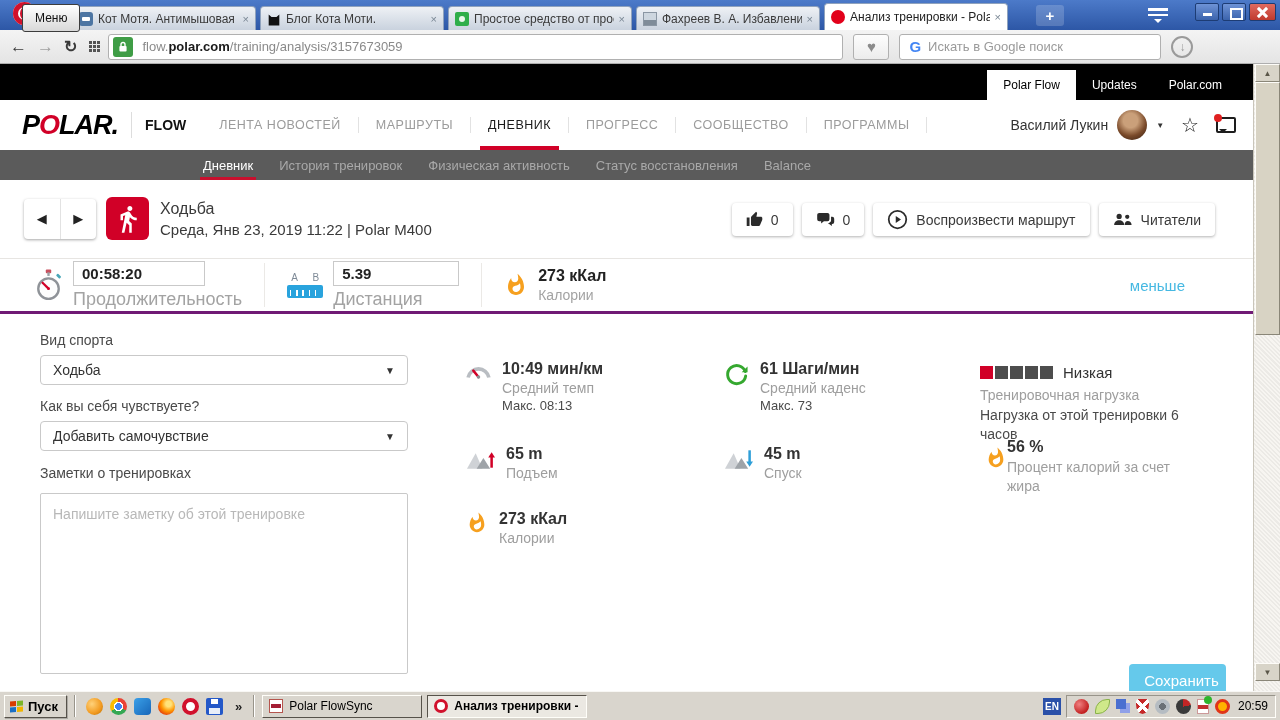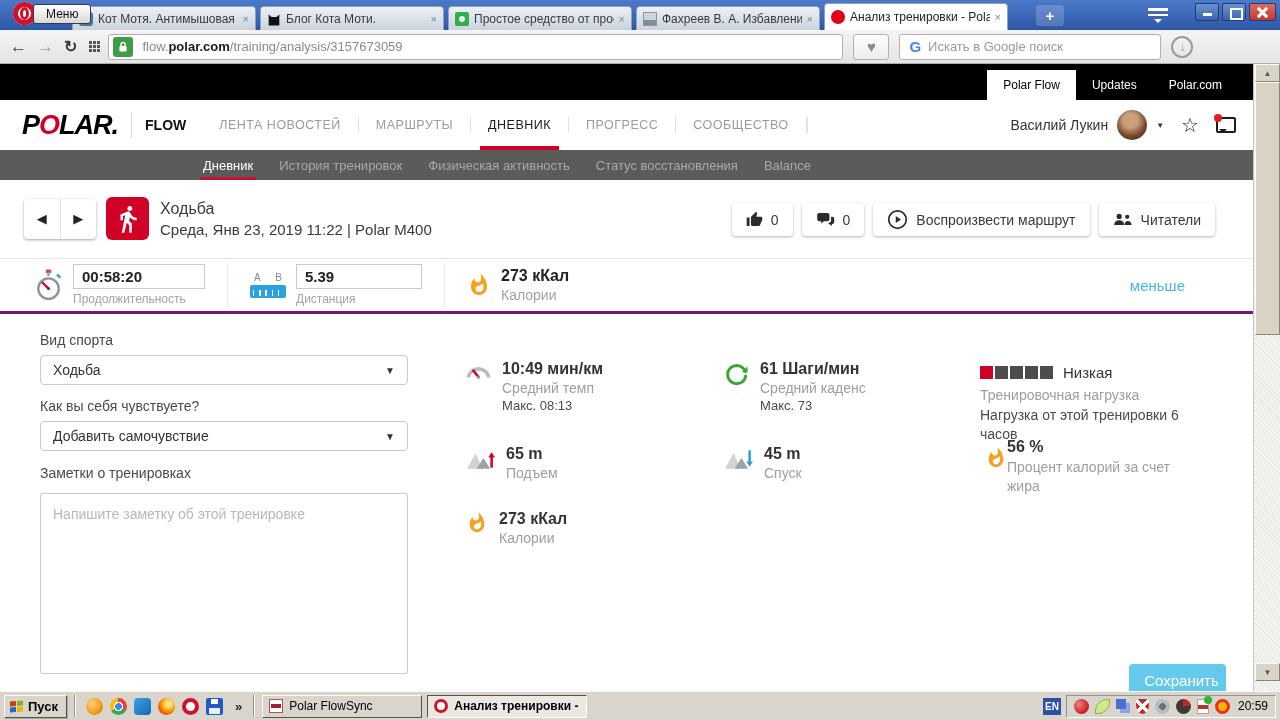--- a/index.html
+++ b/index.html
@@ -7,21 +7,21 @@
   body { font-family:"Liberation Sans", sans-serif; }
   #screen { position:relative; width:1280px; height:720px; background:#fff; overflow:hidden; }
 
   
   .titlebar { position:absolute; top:0; left:0; right:0; height:30px;
     background:linear-gradient(#4c7ac9,#2d57a6); }
   .opera-o { position:absolute; left:13px; top:2px; width:23px; height:23px; border-radius:50%;
     background:#d1112c; box-shadow:inset 0 0 0 5px #d1112c, inset 0 0 0 8px #fff; z-index:1;}
   .opera-o::after { content:""; position:absolute; left:7px; top:5px; width:9px; height:13px;
     border-radius:50%; background:#fff; box-shadow:inset 0 0 0 3px #d1112c;}
-  .menu-btn { position:absolute; left:33px; top:4px; height:20px; padding:0 12px; z-index:2;
+  .menu-btn { position:absolute; left:22px; top:4px; height:28px; padding:0 12px; z-index:2;
     background:linear-gradient(#ffffff,#d8d8d8); border:1px solid #3c3c3c; border-radius:3px;
     font-size:12px; color:#111; display:flex; align-items:center; }
   .tabs { position:absolute; left:72px; top:3px; display:flex; gap:4px; height:27px; align-items:flex-end; }
   .tab { width:184px; height:24px; background:linear-gradient(#eef1f5,#c9d2de);
     border:1px solid #8fa2bd; border-bottom:none; border-radius:4px 4px 0 0;
     display:flex; align-items:center; gap:5px; padding:0 6px; font-size:12px; color:#3a3a3a; }
   .tab.active { height:27px; background:#fff; color:#222; }
   .tab-title { flex:1; white-space:nowrap; overflow:hidden; }
   .tab-close { color:#7a8794; font-size:11px; }
   .fav { width:14px; height:14px; flex:0 0 14px; }
@@ -129,21 +129,21 @@
   
   .summary-bar { position:absolute; top:78px; left:0; right:0; height:56px;
     border-top:1px solid #e7e5e2; border-bottom:3px solid #701a75;
     display:flex; align-items:center; padding-left:34px; }
   .sgroup { display:flex; align-items:center; gap:10px; padding-right:22px; margin-right:22px;
     border-right:1px solid #ebe9e6; height:44px; }
   .sgroup.last { border-right:none; }
   .sfield { width:132px; height:25px; background:#fff; border:1px solid #c9c9c9; font-weight:bold;
     font-size:15px; color:#222; padding:0 0 0 8px; font-family:"Liberation Sans",sans-serif; }
   .sfield.dist { width:126px; }
-  .slabel { font-size:12px; color:#a3a3a3; margin-top:3px; }
+  .slabel { font-size:18px; color:#a3a3a3; margin-top:3px; }
   .ab-row { display:flex; justify-content:space-between; width:28px; margin:0 auto 2px; font-size:10px; color:#7e8a97; }
   .ruler { width:36px; height:13px; background:#29a3dd; border-radius:2px; position:relative; }
   .ruler::after { content:""; position:absolute; left:3px; right:3px; bottom:2px; height:6px;
     background:repeating-linear-gradient(90deg,#fff 0 1.5px,transparent 1.5px 6.2px); }
   .sum-val { font-size:16px; font-weight:bold; color:#222; }
   .sum-lab { font-size:14px; color:#a3a3a3; margin-top:2px; }
   .less-link { position:absolute; right:68px; top:97px; font-size:15px; color:#45b8e2; }
 
   
   .form-label { position:absolute; left:40px; font-size:14px; color:#4a4a4a; }
@@ -328,20 +328,21 @@
         <div class="nav-item">ЛЕНТА НОВОСТЕЙ</div>
         <div class="nav-sep"></div>
         <div class="nav-item">МАРШРУТЫ</div>
         <div class="nav-sep"></div>
         <div class="nav-item active">ДНЕВНИК</div>
         <div class="nav-sep"></div>
         <div class="nav-item">ПРОГРЕСС</div>
         <div class="nav-sep"></div>
         <div class="nav-item">СООБЩЕСТВО</div>
         <div class="nav-sep"></div>
+        <div class="nav-item">ПРОГРАММЫ</div>
         <div class="nav-sep"></div>
       </div>
     </div>
     <div class="user-area">
       <span class="user-name">Василий Лукин</span>
       <span class="avatar"></span>
       <span class="user-caret">▼</span>
       <span class="star-glyph">☆</span>
       <span class="chat-icon"></span>
     </div>

